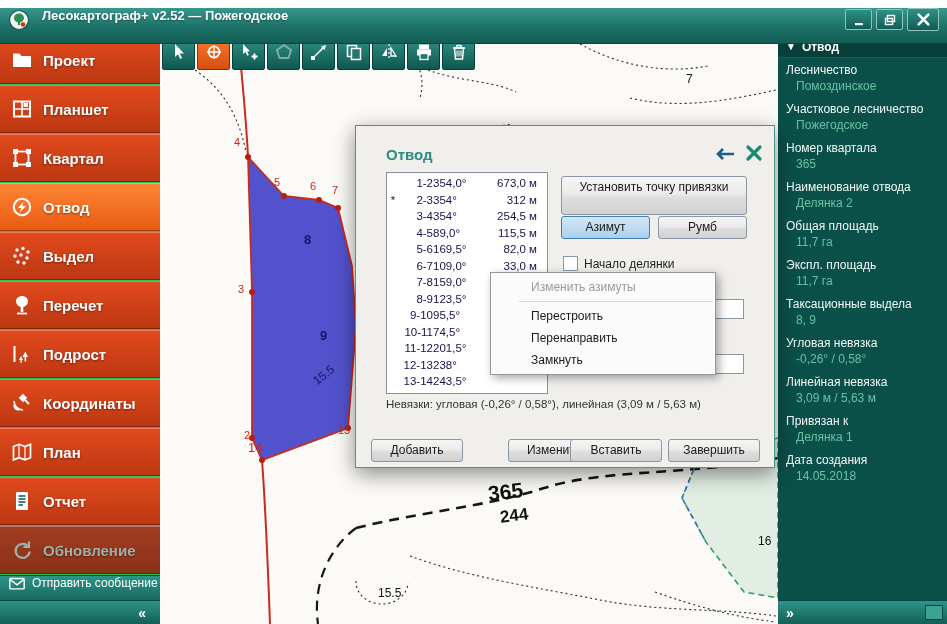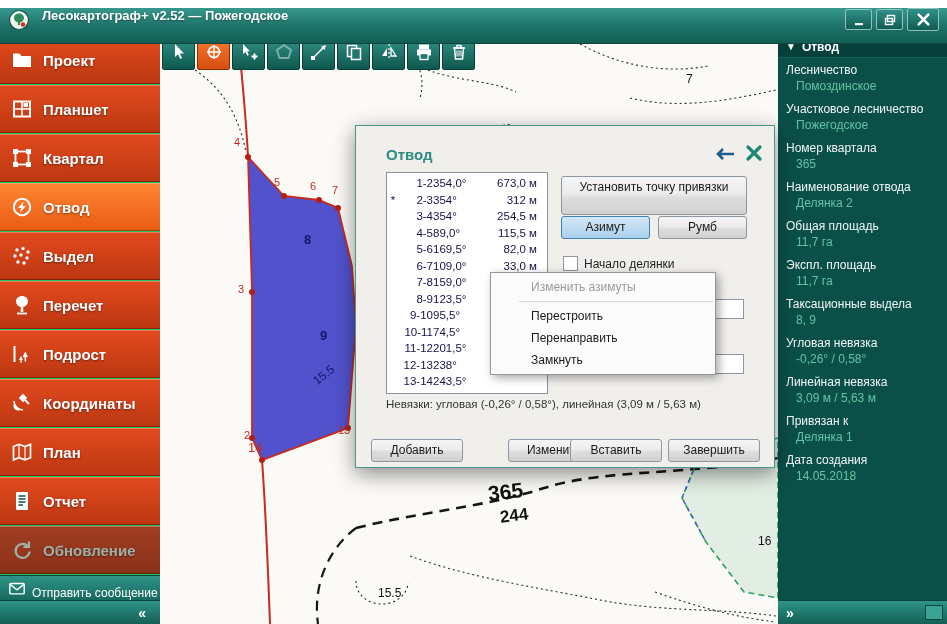--- a/index.html
+++ b/index.html
@@ -21,21 +21,21 @@
   .sidebar{position:absolute;left:0;top:36px;width:160px;height:588px;background:#22c55e;
     display:flex;flex-direction:column;z-index:25;}
   .side-btn{height:48px;margin-bottom:1px;flex:none;background:linear-gradient(#e34a1e,#bb3711);
     display:flex;align-items:center;padding-left:7px;cursor:pointer;box-sizing:border-box;
     box-shadow:inset 0 1px 0 rgba(255,255,255,.28), inset 0 -1px 0 rgba(0,0,0,.3);}
   .side-btn .side-icon{width:30px;height:26px;flex:none;display:flex;align-items:center;justify-content:center;}
   .side-btn .lbl{color:#fff;font-weight:bold;font-size:15px;margin-left:6px;text-shadow:0 1px 2px rgba(0,0,0,.45);}
   .side-btn.active{background:linear-gradient(#ff8634,#e85a13);}
   .side-btn.disabled{background:linear-gradient(#a13d22,#8a3118);}
   .side-btn.disabled .lbl{color:#9fb0a8;}
-  .send-btn{height:25px;flex:none;background:linear-gradient(#2f9488,#17695f);display:flex;align-items:flex-end;
+  .send-btn{height:25px;flex:none;background:linear-gradient(#2f9488,#17695f);display:flex;align-items:flex-start;
     padding-left:8px;cursor:pointer;border-top:1px solid #0a423c;box-sizing:border-box;}
   .send-btn .lbl{color:#fff;font-size:12px;margin-left:6px;}
   .collapse-bar{height:24px;flex:none;background:linear-gradient(#2f9488,#145f56);display:flex;align-items:center;
     justify-content:flex-end;padding-right:14px;color:#fff;font-weight:bold;font-size:14px;cursor:pointer;
     border-top:1px solid #0a423c;box-sizing:border-box;}
 
   
   .map{position:absolute;left:160px;top:36px;width:618px;height:588px;background:#fbfaf6;overflow:hidden;}
   .map-labels{position:absolute;left:0;top:0;width:100%;height:100%;}
   .map-label{position:absolute;font-size:12px;color:#111;white-space:nowrap;}

